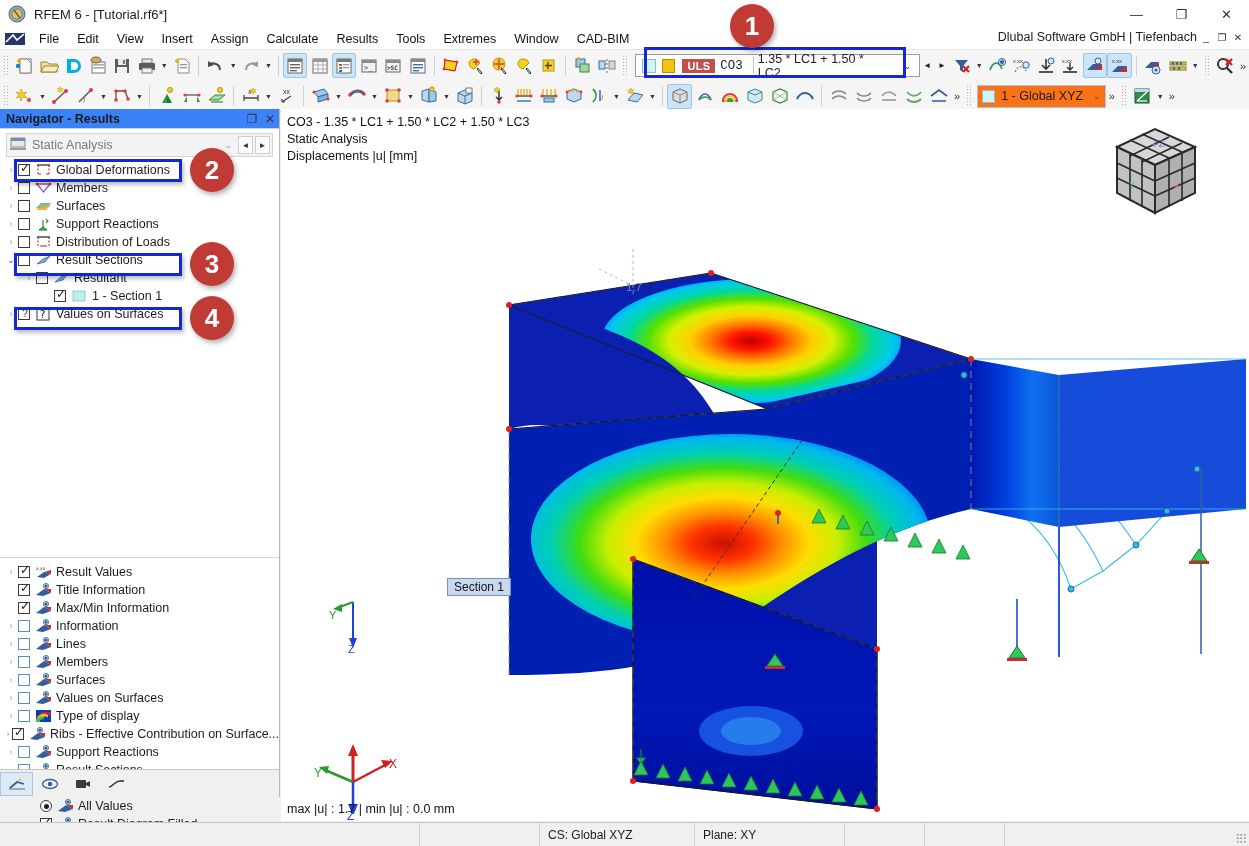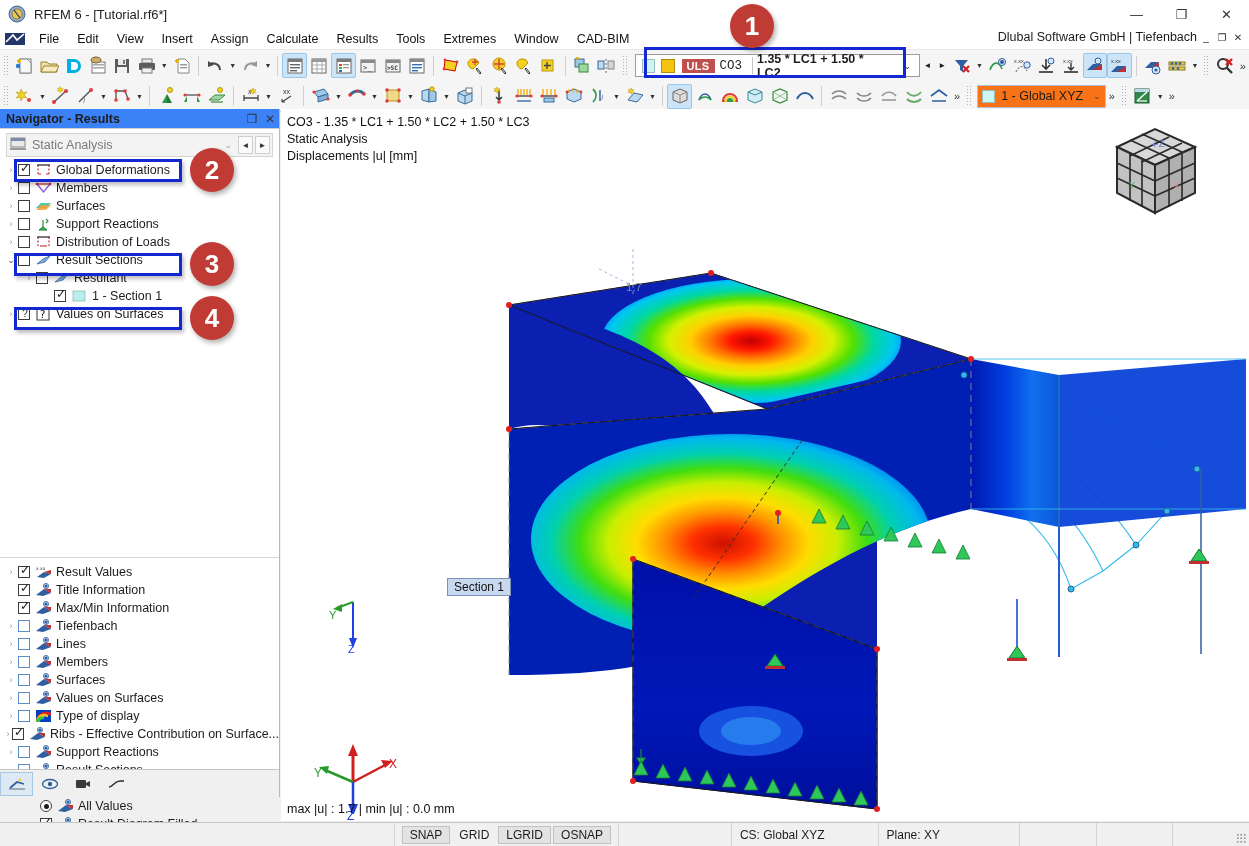--- a/index.html
+++ b/index.html
@@ -56,21 +56,21 @@
   
   .lc-wrap { position:relative; height:25px; display:flex; align-items:center; margin-left:4px; }
   .lc-box { display:flex; align-items:center; height:23px; background:#fff;
             border:1px solid #9c9c9c; padding:0 3px; }
   .lc-sw1 { width:14px; height:14px; background:#ccf5f5; border:1px solid #9bbcbc; margin:0 3px; }
   .lc-sw2 { width:14px; height:14px; background:#f5c211; border:1px solid #b38f0b; margin:0 3px; }
   .lc-tag { background:#c0504d; color:#fff; font-size:11px; font-weight:bold; padding:1px 5px;
             margin:0 4px; letter-spacing:0.3px; }
   .lc-name { font-size:12.5px; margin:0 6px 0 1px;font-family:Liberation Mono, monospace; }
   .lc-div { width:1px; height:17px; background:#c4c4c4; margin:0 4px; }
-  .lc-formula { font-size:12.5px;font-weight:bold; }
+  .lc-formula { font-size:12.5px; }
   .lc-caret { font-size:9px; margin:0 5px 0 8px; color:#333; }
   .anno-box1 { position:absolute; left:644px; top:47px; width:262px; height:31px;
                border:3px solid #1428d2; pointer-events:none; }
 
   
   .vcs { display:flex; align-items:center; height:23px; background:#f97316;
          border:1px solid #b9bed6; padding:0 4px; margin-left:2px; }
   .vcs .sw { width:13px; height:13px; background:#ccf5f5; border:1px solid #9bbcbc; margin-right:6px; }
   .vcs .lbl { font-size:12.5px; }
   .chev { font-size:9px; color:#444; margin-left:10px; }
@@ -871,21 +871,21 @@
         </div>
         <div class="trow" style="padding-left: 4px;">
           <span class="twist">›</span>
           <span class="cbx blue"></span>
           <span class="ticon"><svg width="17" height="14" viewBox="0 0 17 14">
               <path d="M1 12 L9 6 L16 10 L8 13 Z" fill="#2f5fa0"></path>
               <path d="M9 6 L16 10 L16 6 Z" fill="#c03030"></path>
               <circle cx="11" cy="3" r="2.6" fill="#cfe3f5" stroke="#2f5fa0" stroke-width=".8"></circle>
               <path d="M9.4 3 a1.6 1.6 0 0 1 3.2 0 a1.6 1.6 0 0 1 -3.2 0" fill="#2f5fa0"></path>
             </svg></span>
-          <span class="tlabel">Tiefenbach</span>
+          <span class="tlabel">Information</span>
         </div>
         <div class="trow" style="padding-left: 4px;">
           <span class="twist">›</span>
           <span class="cbx blue"></span>
           <span class="ticon"><svg width="17" height="14" viewBox="0 0 17 14">
               <path d="M1 12 L9 6 L16 10 L8 13 Z" fill="#2f5fa0"></path>
               <path d="M9 6 L16 10 L16 6 Z" fill="#c03030"></path>
               <circle cx="11" cy="3" r="2.6" fill="#cfe3f5" stroke="#2f5fa0" stroke-width=".8"></circle>
               <path d="M9.4 3 a1.6 1.6 0 0 1 3.2 0 a1.6 1.6 0 0 1 -3.2 0" fill="#2f5fa0"></path>
             </svg></span>
@@ -1295,26 +1295,20 @@
       <text x="42" y="28" font-size="9" fill="#6a7ad8" font-family="DejaVu Sans, sans-serif">+Z</text>
       <text x="18" y="70" font-size="9" fill="#5ab06a" font-family="DejaVu Sans, sans-serif">-Y</text>
       <text x="62" y="70" font-size="9" fill="#e08a8a" font-family="DejaVu Sans, sans-serif">-X</text>
     </svg>
 
     <div class="vp-foot">max |u| : 1.7 | min |u| : 0.0 mm</div>
   </div>
 
   <div class="statusbar">
     <div style="width:420px; height:24px; border-right:1px solid #d3d3d3;"></div>
-    <div style="display:flex; align-items:center; padding:0 6px; height:24px; border-right:1px solid #d3d3d3;" id="sb-toggles">
-        <div class="sb-toggle on">SNAP</div>
-        <div class="sb-toggle">GRID</div>
-        <div class="sb-toggle on">LGRID</div>
-        <div class="sb-toggle on">OSNAP</div>
-      </div>
     <div style="width:120px; height:24px; border-right:1px solid #d3d3d3;"></div>
     <div class="sb-cell" style="width:155px;">CS: Global XYZ</div>
     <div class="sb-cell" style="width:150px;">Plane: XY</div>
     <div class="sb-cell" style="width:80px;"></div>
     <div class="sb-cell" style="width:80px;"></div>
     <div class="sb-cell" style="width:80px; border-right:none;"></div>
     <div class="sb-grip"></div>
   </div>
 
 </div>

